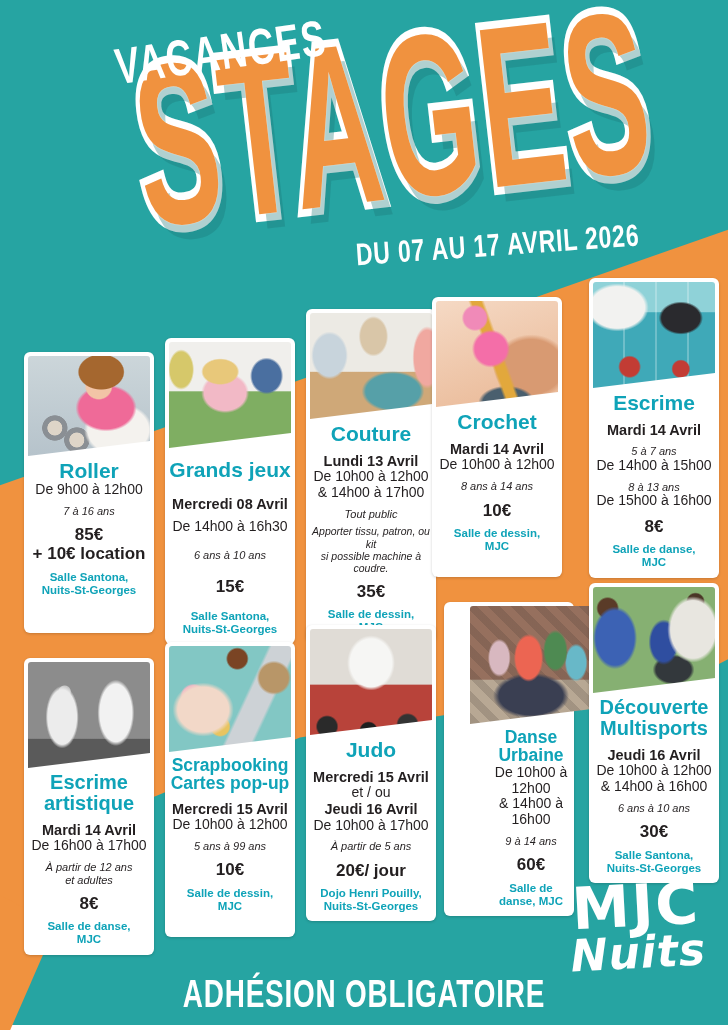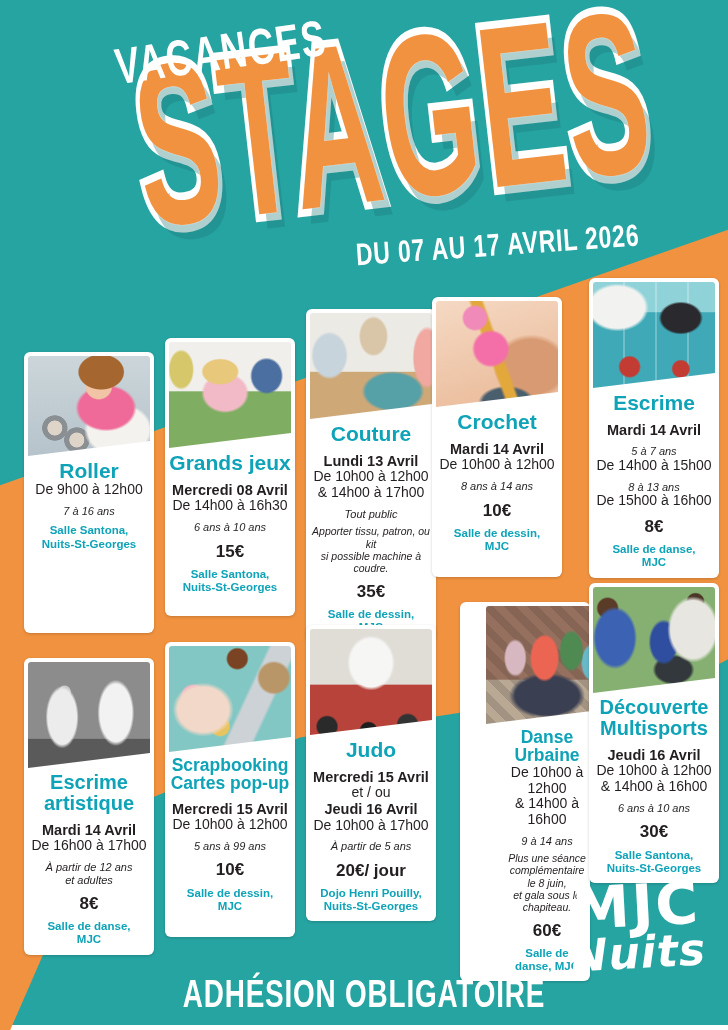--- a/index.html
+++ b/index.html
@@ -76,28 +76,28 @@
   .blk{white-space:pre-line;line-height:1.13;margin-top:8px;font-size:14px;width:100%;}
   .blk-date{font-weight:700;font-size:14.5px;}
   .blk-time{margin-top:0;font-weight:400;}
   .blk-time + .blk-date{margin-top:0;}
   .blk-age{font-style:italic;font-size:11px;margin-top:7px;}
   .blk-note{font-style:italic;font-size:10.5px;margin-top:5px;line-height:1.15;}
   .blk-price{font-weight:700;font-size:17px;margin-top:8px;}
   .blk-location{color:#0FA3B8;font-weight:700;font-size:11.5px;margin-top:7px;line-height:1.15;}
   
   .p1{left:24px;top:352px;min-height:281px;}
-  .p2{left:165px;top:338px;min-height:278px;}
+  .p2{left:165px;top:338px;min-height:278px;gap:7px;}
   .p3{left:306px;top:309px;min-height:293px;}
   .p4{left:432px;top:297px;min-height:280px;}
   .p5{left:589px;top:278px;min-height:290px;}
   .p6{left:24px;top:658px;min-height:297px;}
   .p7{left:165px;top:642px;min-height:295px;}
   .p8{left:306px;top:625px;min-height:293px;}
-  .p9{left:460px;top:602px;min-height:290px;padding-left:48px;}
+  .p9{left:444px;top:602px;min-height:290px;padding-left:48px;}
   .p10{left:589px;top:583px;min-height:285px;}
   .p1 .photo{height:100px;}
   .p9 .photo{height:118px;}
   .p6 .card-title{font-size:20px;}
   .p7 .card-title{font-size:17.5px;}
   .p9 .card-title{font-size:17.5px;}
   .p10 .card-title{font-size:20px;}
   
   .ph1{background:
     radial-gradient(ellipse 26px 20px at 60% 16%,#a5672f 0 85%,transparent 90%),
@@ -182,20 +182,22 @@
   <div class="kicker">VACANCES</div>
   <div class="big-title">STAGES</div>
   <div class="date-banner">DU 07 AU 17 AVRIL 2026</div>
 
   <div id="cards-root">
       <article class="card p1">
         <div class="photo ph1"></div>
         <h2 class="card-title">Roller</h2>
         <div class="blk blk-time">De 9h00 à 12h00</div>
         <div class="blk blk-age">7 à 16 ans</div>
+        <div class="blk blk-price">85€
++ 10€ location</div>
         <div class="blk blk-location">Salle Santona,
 Nuits-St-Georges</div>
       </article>
       <article class="card p2">
         <div class="photo ph2"></div>
         <h2 class="card-title">Grands jeux</h2>
         <div class="blk blk-date">Mercredi 08 Avril</div>
         <div class="blk blk-time">De 14h00 à 16h30</div>
         <div class="blk blk-age">6 ans à 10 ans</div>
         <div class="blk blk-price">15€</div>
@@ -271,23 +273,20 @@
         <div class="blk blk-price">20€/ jour</div>
         <div class="blk blk-location">Dojo Henri Pouilly,
 Nuits-St-Georges</div>
       </article>
       <article class="card p9">
         <div class="photo ph9"></div>
         <h2 class="card-title">Danse Urbaine</h2>
         <div class="blk blk-time">De 10h00 à 12h00
 &amp; 14h00 à 16h00</div>
         <div class="blk blk-age">9 à 14 ans</div>
-        <div class="blk blk-note">Plus une séance
-complémentaire le 8 juin,
-et gala sous le chapiteau.</div>
         <div class="blk blk-price">60€</div>
         <div class="blk blk-location">Salle de danse, MJC</div>
       </article>
       <article class="card p10">
         <div class="photo ph10"></div>
         <h2 class="card-title">Découverte
 Multisports</h2>
         <div class="blk blk-date">Jeudi 16 Avril</div>
         <div class="blk blk-time">De 10h00 à 12h00
 &amp; 14h00 à 16h00</div>

